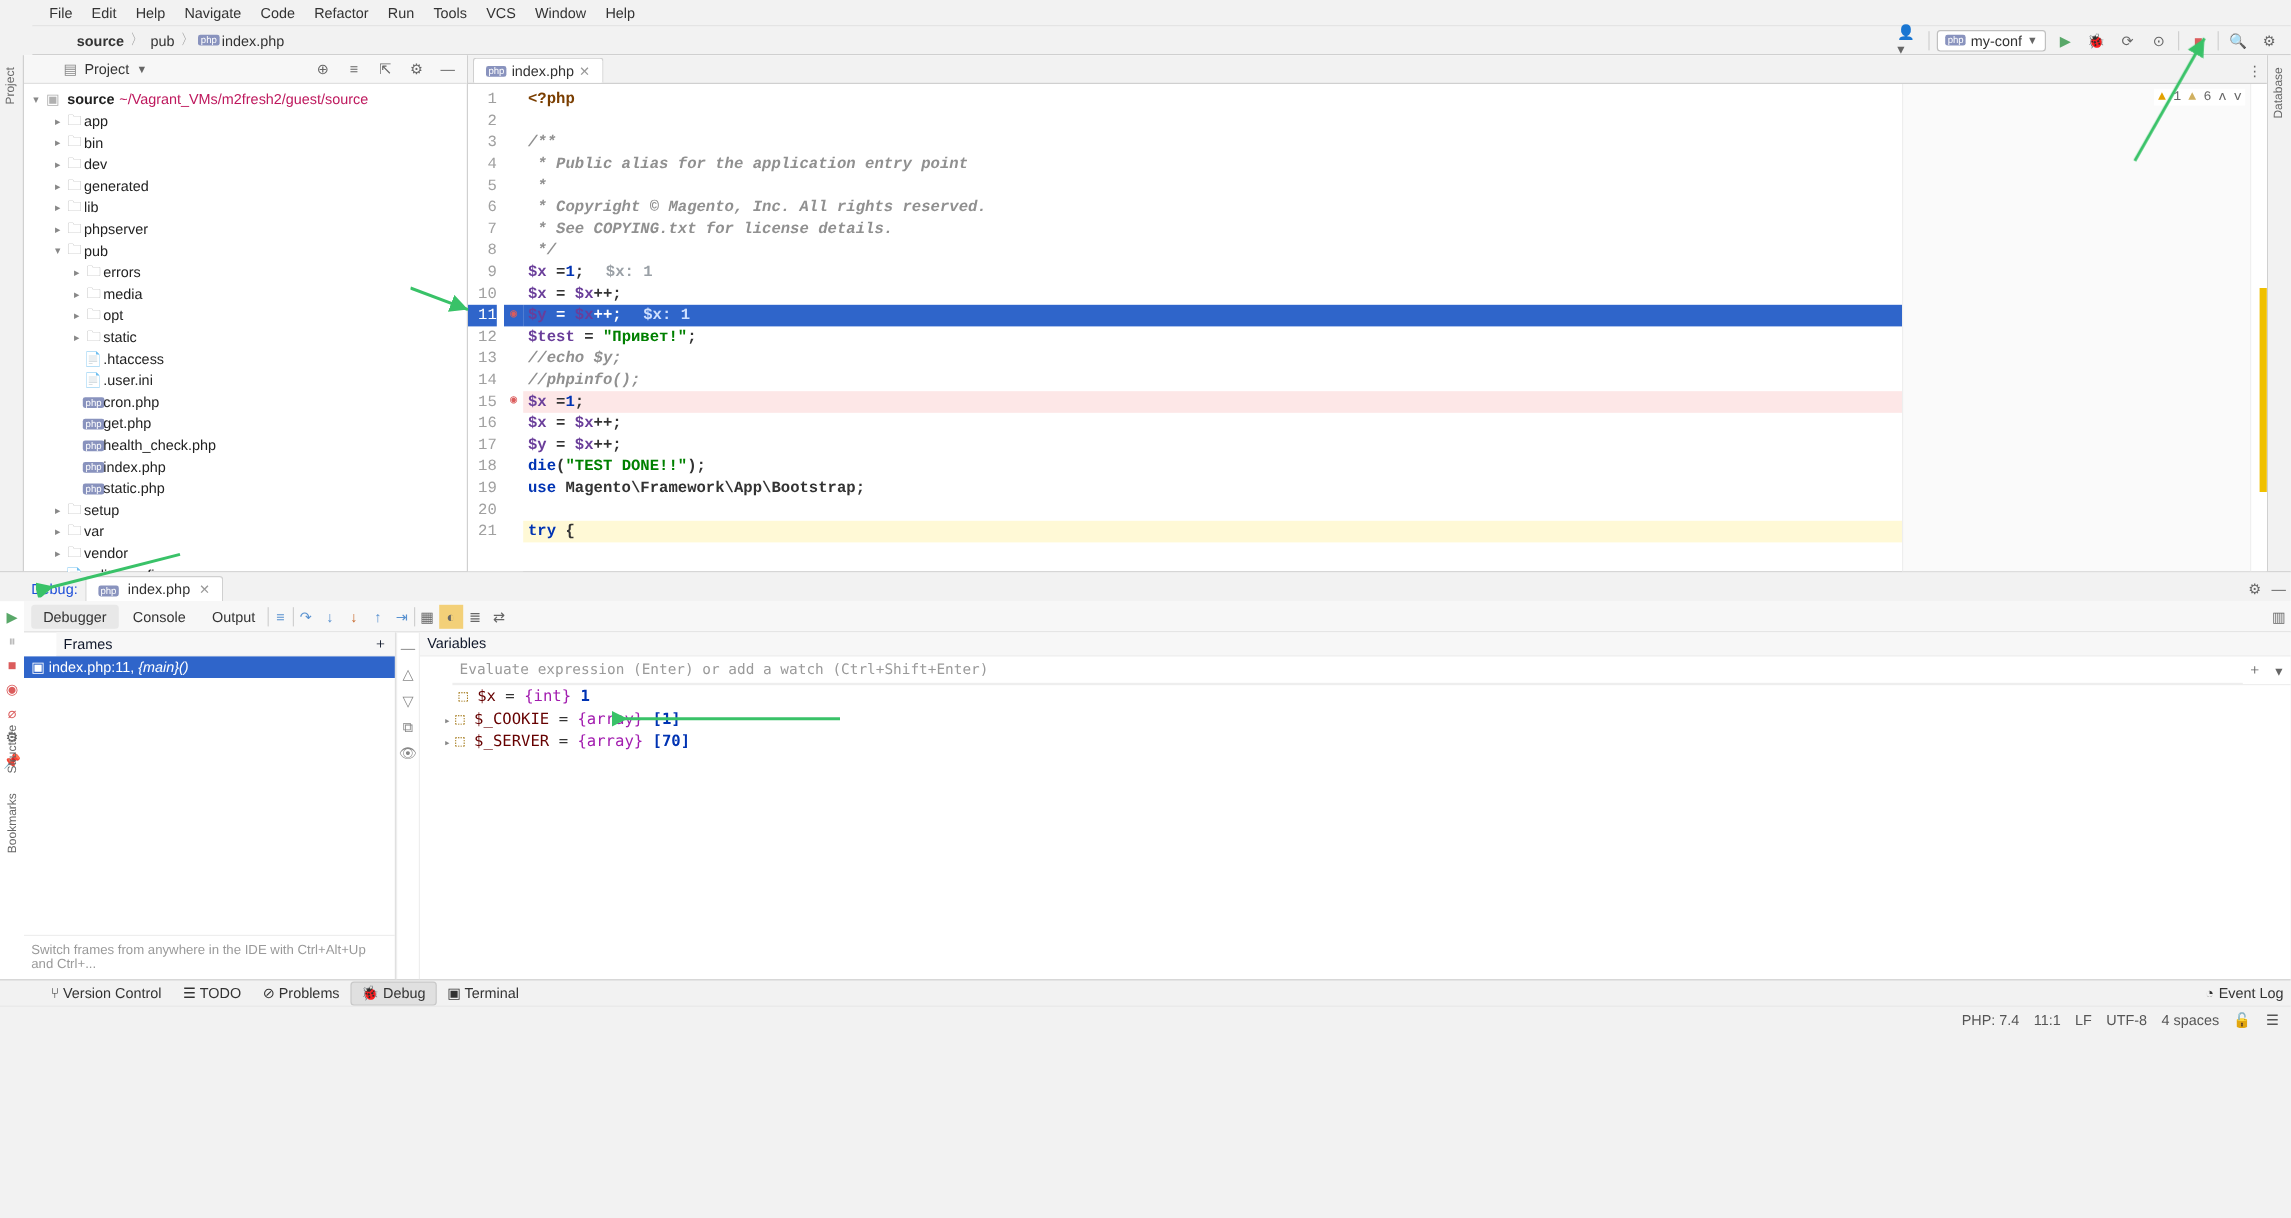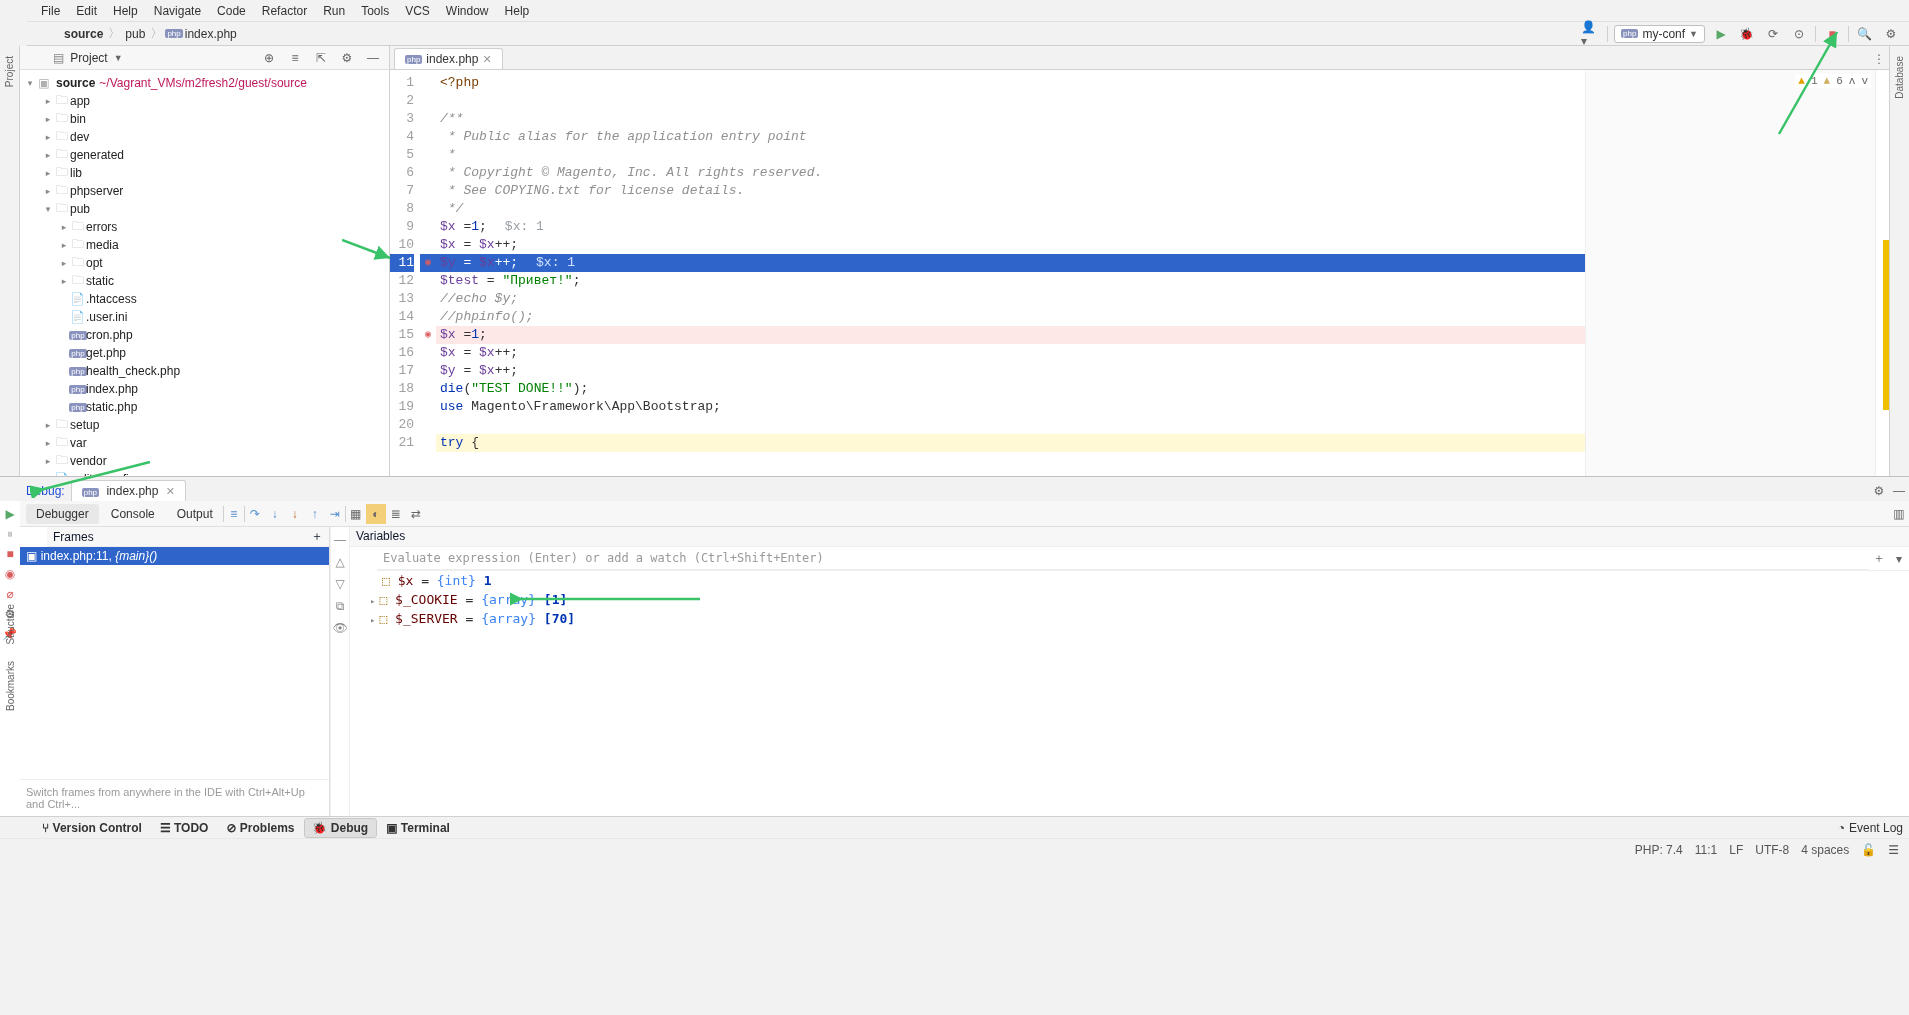--- a/index.html
+++ b/index.html
@@ -24,21 +24,21 @@
   .arrow-icon { width: 12px; display: inline-flex; justify-content: center; color: #888; font-size: 9px; }
   .node-icon { width: 16px; display: inline-flex; justify-content: center; color: #888; }
   .folder-icon { color: #b0b0b0; }
   .editor-area { flex: 1; display: flex; flex-direction: column; background: #fff; position: relative;}
   .editor-tabs { height: 24px; border-bottom: 1px solid #d0d0d0; display: flex; align-items: flex-end; background: #f2f2f2;}
   .editor-tab { padding: 3px 10px; background: #fff; border: 1px solid #d0d0d0; border-bottom: none; margin-left: 4px; border-radius: 3px 3px 0 0; font-size: 12px; display: flex; align-items:center; gap:4px;}
   .editor-body { display: flex; flex: 1; position: relative; font-family: "Consolas","Courier New",monospace; font-size: 13px;}
   .gutter-nums { width: 30px; text-align: right; padding: 4px 6px 0 0; background: #fff; color: #a0a0a0; line-height: 18px;}
   .gutter-marks { width: 16px; background: #fff; padding-top: 4px; line-height:18px; font-size:10px; text-align:center;}
   .code-lines { flex: 1; padding-top: 4px; line-height: 18px; white-space: pre;}
-  .code-line { height: 18px; padding-left: 4px;}
+  .code-line { height: 18px; padding-left: 4px; font-weight: bold;}
   .sel-line { background: #2f65ca; color: #fff;}
   .err-line { background: #fde7e7; }
   .try-line { background: #fff9d6; }
   .k-php { color: #7a3e00; }
   .k-comment { color: #909090; font-style: italic; }
   .k-var { color: #6a3e9a; }
   .k-str { color: #008000; }
   .k-kw { color: #0033b3; }
   .inline-hint { color: #9aa0a6; padding-left: 18px;}
   .sel-line .inline-hint { color: #cfe0ff;}
@@ -52,25 +52,25 @@
   .debug-toolbar { display:flex; align-items:center; height: 26px; background:#f7f7f7; border-bottom:1px solid #e0e0e0;}
   .debug-left-tools { width: 20px; display:flex; flex-direction:column; align-items:center; gap:6px; padding:6px 0; color:#666;}
   .debug-body { flex:1; display:flex;}
   .frames-pane { width: 310px; border-right:1px solid #e0e0e0; display:flex; flex-direction:column;}
   .pane-head { height: 20px; padding:2px 6px; color:#0f172a; background:#f7f7f7; border-bottom:1px solid #eee;}
   .frame-sel { background:#2f65ca; color:#fff; padding:2px 6px;}
   .frames-hint { margin-top:auto; padding:6px; color:#9a9a9a; font-size:11px; border-top:1px solid #eee;}
   .vars-pane { flex:1; display:flex; flex-direction:column;}
   .watch { padding:4px 6px; color:#9a9a9a; font-family:Consolas,monospace; border-bottom:1px solid #eee;}
   .var-row { padding:2px 6px 2px 20px; font-family:Consolas,monospace; font-size:13px;}
-  .var-type { color:#3b82f6;}
+  .var-type { color:#a21caf;}
   .var-num { color:#0033b3; font-weight:bold;}
   .mid-tools { width: 20px; border-left:1px solid #eee; border-right:1px solid #eee; display:flex; flex-direction:column; align-items:center; gap:8px; padding:6px 0; color:#888;}
   .bottom-bar { height: 22px; background:#f2f2f2; border-top:1px solid #d0d0d0; display:flex; align-items:center; padding:0 6px; justify-content:space-between;}
-  .bottom-tools span{ padding:2px 8px; border:1px solid transparent; border-radius:3px;font-weight:bold;}
+  .bottom-tools span{ padding:2px 8px; border:1px solid transparent; border-radius:3px;}
   .bottom-tools span.active{ background:#e0e0e0; border-color:#c8c8c8;}
   .status-bar { height: 22px; background:#f2f2f2; border-top:1px solid #e8e8e8; display:flex; align-items:center; justify-content:flex-end; padding:0 10px; gap:12px; color:#555;}
   .t-btn{ width:20px; height:20px; display:inline-flex; align-items:center; justify-content:center; color:#666;}
   .sep-v{ width:1px; height:16px; background:#d0d0d0;}
   .tab-close{ color:#999; font-size:11px;}
   .phpico{ font-size:8px; background:#8993be; color:#fff; padding:0 2px; border-radius:2px;}
   svg.arrow{ position:absolute; pointer-events:none; }
 </style>
 </head>
 <body>

